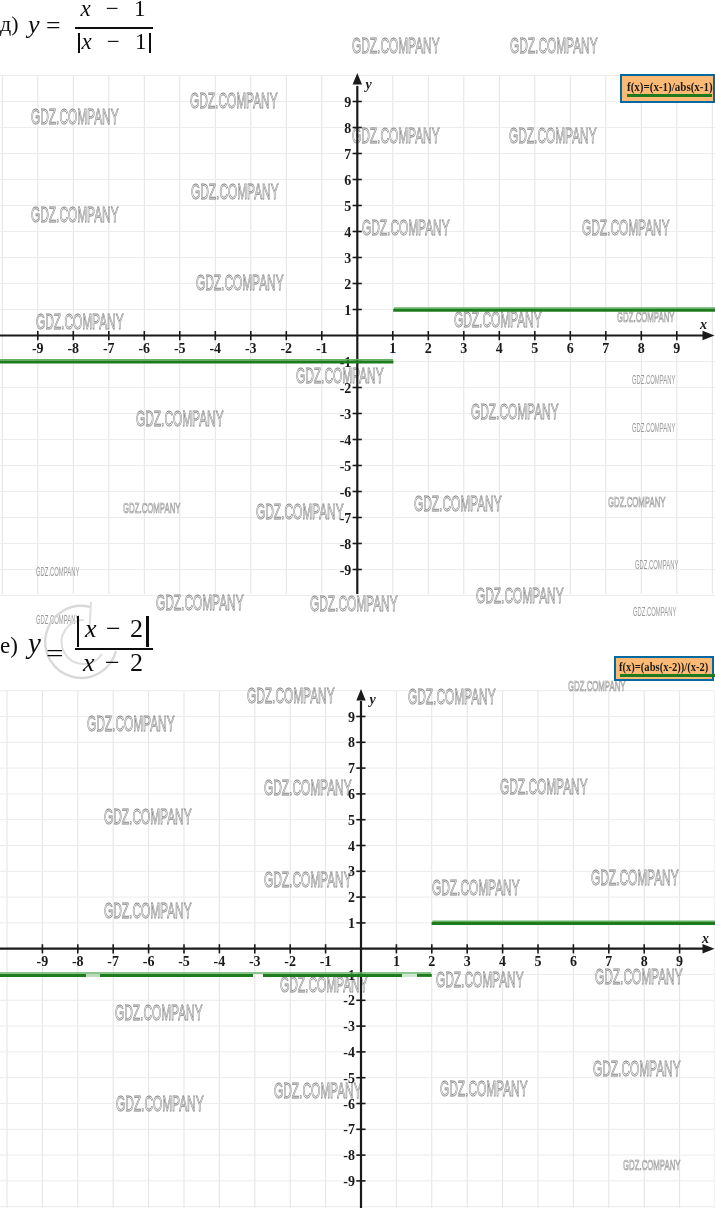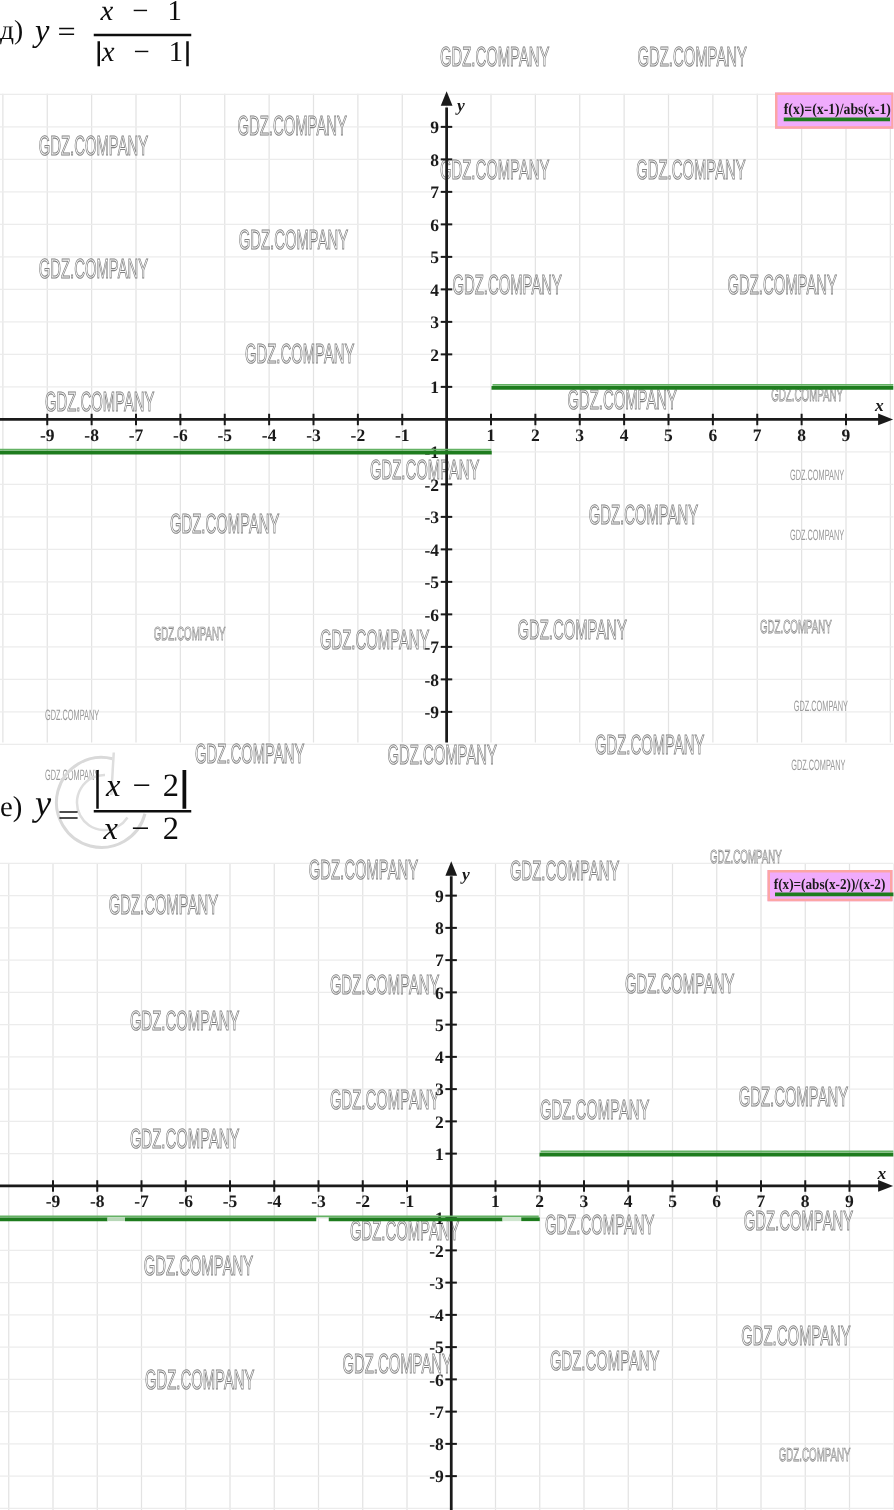--- a/index.html
+++ b/index.html
@@ -7,21 +7,21 @@
 svg.layer{position:absolute;left:0;top:0}
 .tl{font-family:"Liberation Serif",serif;font-weight:bold;font-size:14px;fill:#1a1a1a}
 .al{font-family:"Liberation Serif",serif;font-weight:bold;font-style:italic;font-size:14px;fill:#1a1a1a}
 .wm{position:absolute;color:#8c8c8c;white-space:nowrap;transform-origin:0 0;
   font-family:"Liberation Sans",sans-serif;line-height:1}
 .wm.L{font-size:22px;transform:scale(0.54,1.0);color:transparent;-webkit-text-stroke:0.85px #828282}
 .wm.M{font-size:15px;transform:scale(0.52,1.0);color:transparent;-webkit-text-stroke:0.7px #8a8a8a}
 .wm.S{font-size:12px;transform:scale(0.49,1.0);color:#9a9a9a}
 .fm{position:absolute;color:#0d0d0d;font-family:"Liberation Serif",serif}
 .fm i{font-family:"Liberation Serif",serif}
-.legend{position:absolute;background:#f0abfc;border:2px solid #fca5a5;box-sizing:border-box}
+.legend{position:absolute;background:#fdba74;border:2px solid #0369a1;box-sizing:border-box}
 .legend .lt{position:absolute;font-family:"Liberation Serif",serif;font-weight:bold;
   color:#1a1a1a;white-space:nowrap;transform-origin:0 0}
 .legend .ul{position:absolute;background:#1e7c1e;height:2.6px}
 </style></head>
 <body>
 <div id="page">
 <svg class="layer" width="715" height="1208">
 
 <g>
         <line x1="2.3" y1="75.0" x2="2.3" y2="594.0" stroke="#e3e3e3" stroke-width="1"></line>
@@ -437,17 +437,17 @@
 
 <div class="fm" style="left:0px;top:633px;font-size:23px">е)</div>
 <div class="fm" style="left:28px;top:627px;font-size:29px;font-style:italic">y</div>
 <div class="fm" style="left:46px;top:640px;font-size:24px;transform:scale(1.3,1);transform-origin:0 0">=</div>
 <div class="fm" style="left:80px;top:614px;width:68px;text-align:center;font-size:26px;word-spacing:3px"><i>x</i> − 2</div>
 <div class="fm" style="left:76.6px;top:616px;width:2.4px;height:31px;background:#0d0d0d"></div>
 <div class="fm" style="left:146.4px;top:616px;width:2.4px;height:31px;background:#0d0d0d"></div>
 <div class="fm" style="left:75px;top:647.6px;width:78px;height:2.2px;background:#0d0d0d"></div>
 <div class="fm" style="left:80px;top:648px;width:66px;text-align:center;font-size:26px;word-spacing:4px"><i>x</i> − 2</div>
 
-<div class="legend" style="left:614px;top:696px;width:100px;height:25px">
+<div class="legend" style="left:614px;top:656px;width:100px;height:25px">
 <span class="lt" style="left:3px;top:2px;font-size:12px;transform:scale(0.88,1)">f(x)=(abs(x-2))/(x-2)</span>
 <span class="ul" style="left:4px;top:16px;width:95px;height:3px"></span>
 </div>
 </div>
 
 </body></html>

